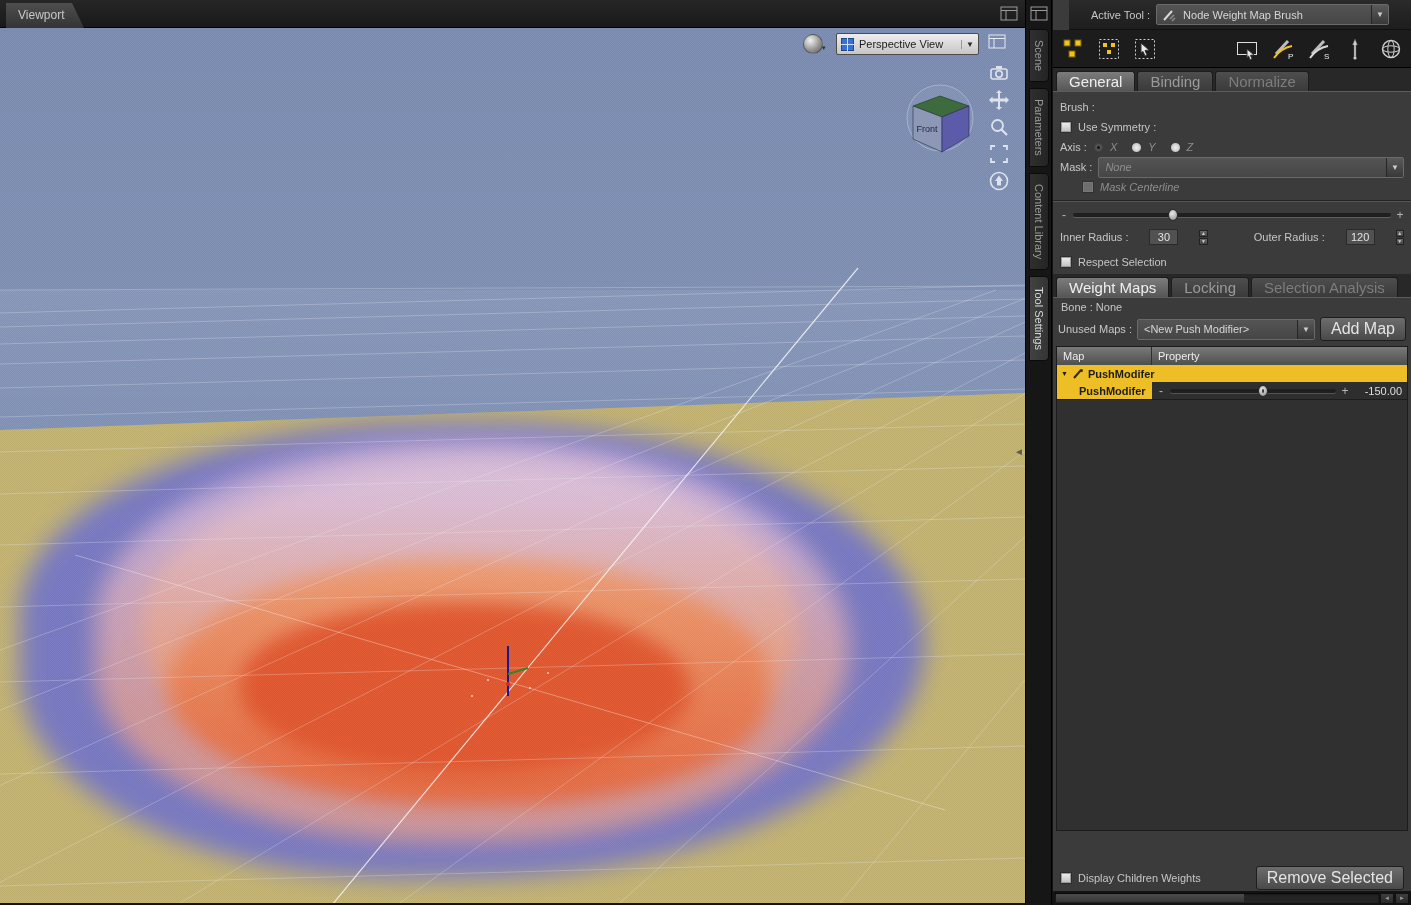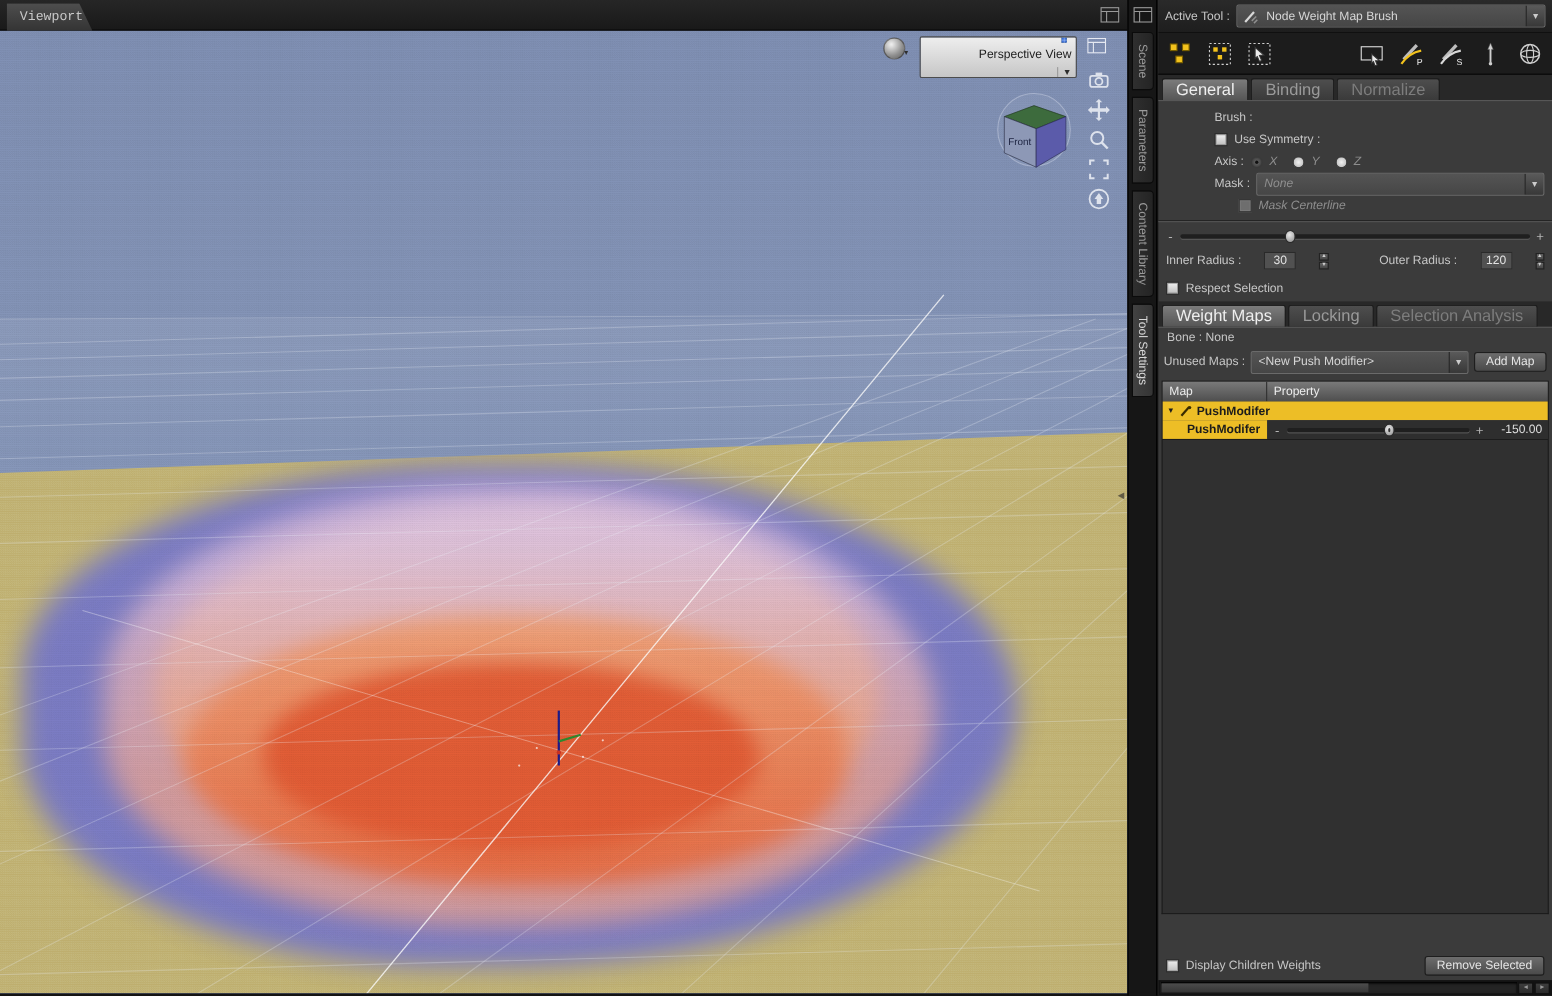--- a/index.html
+++ b/index.html
@@ -2,21 +2,21 @@
 <html><head>
 <meta charset="utf-8">
 <style>
   * { box-sizing: border-box; margin: 0; padding: 0; }
   html,body { width:1411px; height:905px; background:#141414; overflow:hidden;
               font-family:"Liberation Sans", sans-serif; }
   .app { position:absolute; inset:0; }
 
   
   .topbar { position:absolute; left:0; top:0; width:1025px; height:28px;
-            background:linear-gradient(#262626,#191919); border-bottom:1px solid #000;font-family:Liberation Mono, monospace; }
+            background:linear-gradient(#262626,#191919); border-bottom:1px solid #000; }
   .vp-tab { position:absolute; left:6px; top:3px; height:25px; width:78px;
             background:linear-gradient(#4e4e4e,#343434);
             clip-path:polygon(0 0, calc(100% - 12px) 0, 100% 100%, 0 100%);
             color:#c9c9c9; font-size:12px; line-height:25px; padding-left:12px; }
   .pane-icon { position:absolute; width:18px; height:15px; cursor:pointer; }
 
   
   .viewport { position:absolute; left:0; top:28px; width:1025px; height:875px;
               background:linear-gradient(180deg,#8090b4 0%, #8494b7 30%, #8fa0c2 100%); overflow:hidden; }
   .horizon-band { position:absolute; left:0; top:262px; width:100%; height:130px;
@@ -40,23 +40,23 @@
   .b5 { left:240px; top:575px; width:450px; height:170px; background:#e25b34; opacity:.95;
         border-radius:50% / 48% 52% 50% 50%; filter:blur(9px); }
   .gridsvg, .dither { position:absolute; inset:0; pointer-events:none; }
   .dither { background:repeating-conic-gradient(rgba(0,0,0,.05) 0% 25%, transparent 0% 50%) 0 0 / 2px 2px; }
 
   
   .sphere-ico { position:absolute; left:803px; top:6px; width:20px; height:20px; border-radius:50%;
                 background:radial-gradient(circle at 35% 30%, #f2f2f2, #8e8e8e 60%, #5c5c5c);
                 border:1px solid rgba(40,40,40,.5); cursor:pointer; }
   .sphere-arrow { position:absolute; left:822px; top:16px; font-size:7px; color:#2d2d2d; cursor:pointer; }
-  .view-dd { position:absolute; left:836px; top:5px; width:143px; height:38px;
+  .view-dd { position:absolute; left:836px; top:5px; width:143px; height:22px;
              background:linear-gradient(#eeeeee,#c6c6c6); border:1px solid #4c4c4c; border-radius:2px;
-             display:flex; align-items:flex-end; gap:5px; padding:0 4px; cursor:pointer;flex-direction:column; }
+             display:flex; align-items:center; gap:5px; padding:0 4px; cursor:pointer; }
   .view-dd .vd-text { flex:1; font-size:11px; color:#1c1c1c; white-space:nowrap; }
   .view-dd .vd-arrow { font-size:8px; color:#2c2c2c; border-left:1px solid #999; padding-left:4px; }
   .vp-pane2 { position:absolute; left:988px; top:6px; }
   .cube-svg { position:absolute; left:893px; top:52px; cursor:pointer; }
   .vp-tools { position:absolute; left:988px; top:34px; display:flex; flex-direction:column; gap:5px; }
   .vp-tools svg { cursor:pointer; opacity:.95; }
   .collapse-arrow { position:absolute; left:1014px; top:418px; font-size:10px; color:rgba(20,20,30,.55);
                     cursor:pointer; }
 
   
@@ -67,21 +67,21 @@
           background:linear-gradient(90deg,#2f2f2f,#242424); border:1px solid #0b0b0b;
           border-radius:0 4px 4px 0; color:#9a9a9a; font-size:11px; text-align:center; cursor:pointer; }
   .vtab.active { background:linear-gradient(90deg,#424242,#343434); color:#d8d8d8; }
 
   
   .tool-panel { position:absolute; left:1053px; top:0; width:358px; height:905px;
                 background:#3b3b3b; display:flex; flex-direction:column; font-size:11px; color:#c6c6c6; }
   .row { display:flex; align-items:center; }
 
   .active-tool-row { height:30px; background:linear-gradient(#2a2a2a,#1e1e1e);
-                     border-bottom:1px solid #101010; padding:0 6px; gap:6px; }
+                     border-bottom:1px solid #101010; padding:0 22px; gap:6px;margin-left:16px; }
   .dd { display:flex; align-items:center; height:21px; background:linear-gradient(#545454,#464646);
         border:1px solid #6a6a6a; border-radius:2px; cursor:pointer; overflow:hidden; }
   .dd .dd-text { flex:1; padding:0 6px; color:#d6d6d6; white-space:nowrap; overflow:hidden; }
   .dd .dd-text.muted { color:#8f8f8f; font-style:italic; }
   .dd .dd-arrow { width:17px; align-self:stretch; display:flex; align-items:center; justify-content:center;
                   background:linear-gradient(#5a5a5a,#383838); border-left:1px solid #262626;
                   color:#cccccc; font-size:8px; }
   .tool-dd { flex:1; }
 
   .icons-row { height:38px; background:#1c1c1c; border-bottom:1px solid #000; padding:0 8px; gap:12px; }
@@ -89,21 +89,21 @@
   .icons-row svg { cursor:pointer; }
 
   .tabs-row { height:24px; background:#282828; border-bottom:1px solid #5c5c5c;
               align-items:flex-end; padding-left:3px; gap:2px; }
   .tab { height:20px; line-height:20px; padding:0 12px; font-size:15px; color:#9a9a9a;
          background:linear-gradient(#4e4e4e,#3a3a3a); border:1px solid #1c1c1c; border-bottom:none;
          border-radius:3px 3px 0 0; cursor:pointer; }
   .tab.active { background:linear-gradient(#7c7c7c,#565656); color:#efefef; }
   .tab.dim { color:#7d7d7d; }
 
-  .brush-sec { padding:5px 7px 3px;margin-left:44px; }
+  .brush-sec { padding:5px 7px 3px; }
   .brush-sec > div { height:20px; display:flex; align-items:center; gap:6px; }
   .cb { width:12px; height:12px; background:linear-gradient(#f0f0f0,#bdbdbd);
         border:1px solid #2d2d2d; box-shadow:inset 0 0 0 1px #9a9a9a; cursor:pointer; flex:0 0 auto; }
   .cb.dim { background:#8a8a8a; opacity:.65; }
   .radio { width:11px; height:11px; border-radius:50%; background:radial-gradient(#f1f1f1,#b2b2b2);
            border:1px solid #3a3a3a; position:relative; cursor:pointer; flex:0 0 auto; }
   .radio.sel { background:radial-gradient(#6a6a6a,#2e2e2e); }
   .radio.sel::after { content:""; position:absolute; inset:3px; border-radius:50%; background:#111; }
   .axis-lab { font-style:italic; color:#8e8e8e; margin-right:8px; }
   .mask-dd { flex:1; }
@@ -130,21 +130,21 @@
   .spin { width:12px; display:flex; flex-direction:column; gap:1px; }
   .spin > div { height:7px; background:linear-gradient(#686868,#454545); border:1px solid #222;
                 font-size:5px; line-height:5px; color:#cfcfcf; text-align:center; cursor:pointer; }
 
   .respect-row { height:24px; padding:0 7px; gap:6px; }
 
   .bone-row { height:18px; padding:0 8px; }
   .unused-row { height:26px; padding:0 5px; gap:5px; }
   .unused-dd { flex:1; }
   .btn { background:linear-gradient(#6d6d6d,#4a4a4a); border:1px solid #1e1e1e; border-radius:3px;
-         color:#e4e4e4; font-size:11px; padding:2px 10px; cursor:pointer; white-space:nowrap; }
+         color:#e4e4e4; font-size:16px; padding:2px 10px; cursor:pointer; white-space:nowrap; }
 
   .map-table { margin:4px 3px 0; border:1px solid #1c1c1c; display:flex; flex-direction:column; }
   .mt-head { display:flex; height:18px; background:linear-gradient(#7a7a7a,#4e4e4e);
              color:#ececec; align-items:center; }
   .mt-head .c1 { width:95px; padding-left:6px; border-right:1px solid #303030; align-self:stretch;
                  display:flex; align-items:center; }
   .mt-head .c2 { flex:1; padding-left:6px; }
   .mt-prow { display:flex; align-items:center; height:17px; background:#edbe26; color:#1c1c1c;
              font-weight:bold; gap:4px; padding-left:4px; cursor:pointer; }
   .mt-prow .tri { font-size:7px; }

